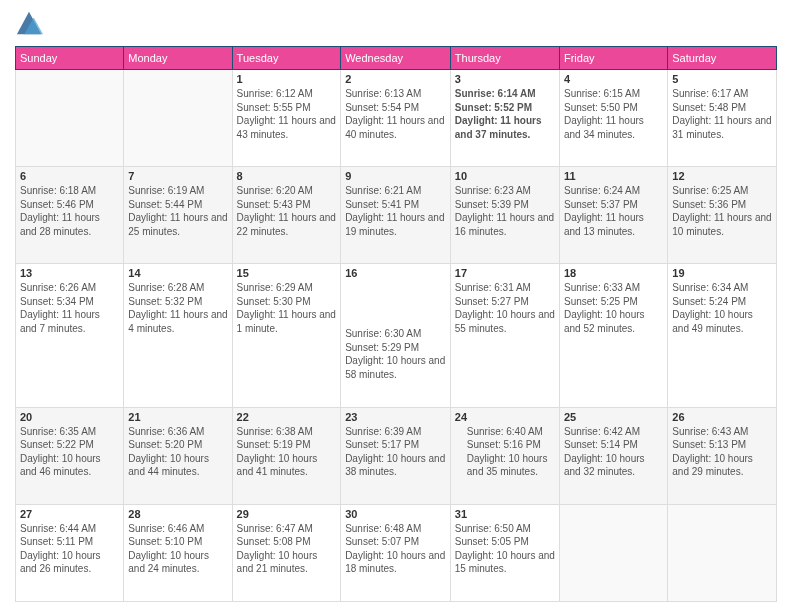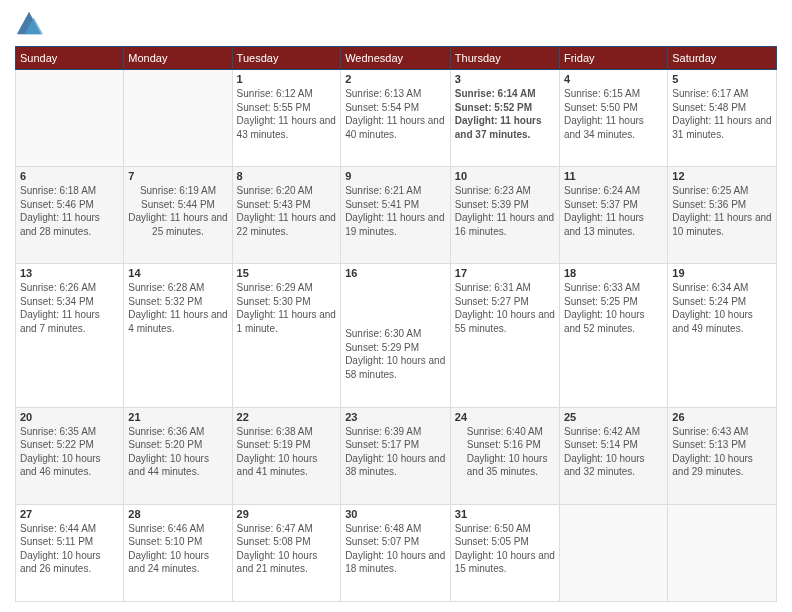--- a/index.html
+++ b/index.html
@@ -59,21 +59,21 @@
       font-size: 14px;
       color: #555;
     }
     .calendar {
       flex: 1;
       border-collapse: collapse;
       width: 100%;
       font-size: 10px;
     }
     .calendar th {
-      background: #7f1d1d;
+      background: #ec4899;
       color: #fff;
       padding: 5px 4px;
       text-align: left;
       font-size: 11px;
       font-weight: normal;
       border: 1px solid #1d4f75;
     }
     .calendar td {
       border: 1px solid #ddd;
       vertical-align: top;
@@ -170,21 +170,21 @@
         </tr>
         <tr class="row-bg-alt">
           <td>
             <div class="day-num">6</div>
             <div class="day-info" style="white-space: pre-line;">Sunrise: 6:18 AM
 Sunset: 5:46 PM
 Daylight: 11 hours and 28 minutes.</div>
           </td>
           <td>
             <div class="day-num">7</div>
-            <div class="day-info" style="white-space: pre-line; text-align: center;">Sunrise: 6:19 AM
+            <div class="day-info" style="white-space: pre-line;">Sunrise: 6:19 AM
 Sunset: 5:44 PM
 Daylight: 11 hours and 25 minutes.</div>
           </td>
           <td>
             <div class="day-num">8</div>
             <div class="day-info" style="white-space: pre-line;">Sunrise: 6:20 AM
 Sunset: 5:43 PM
 Daylight: 11 hours and 22 minutes.</div>
           </td>
           <td>

